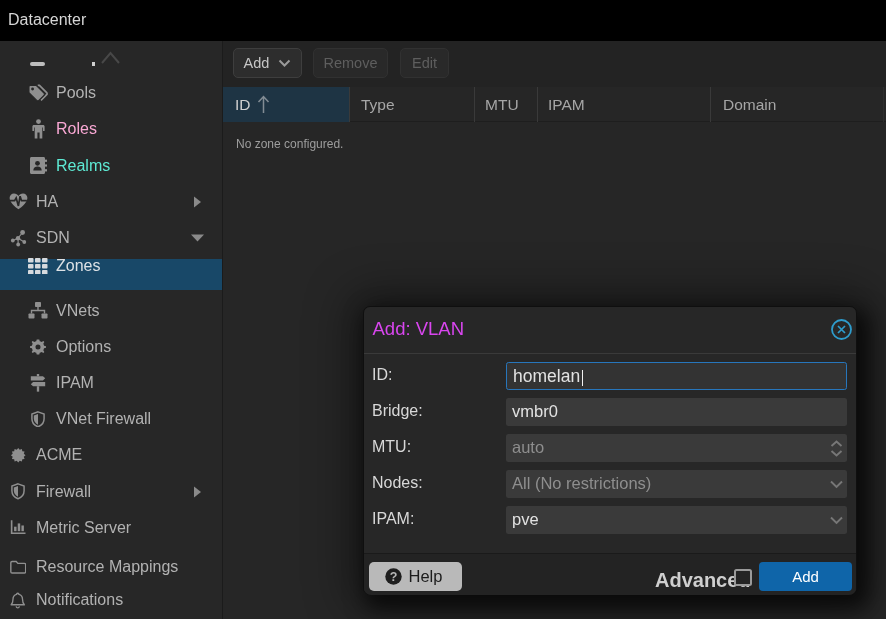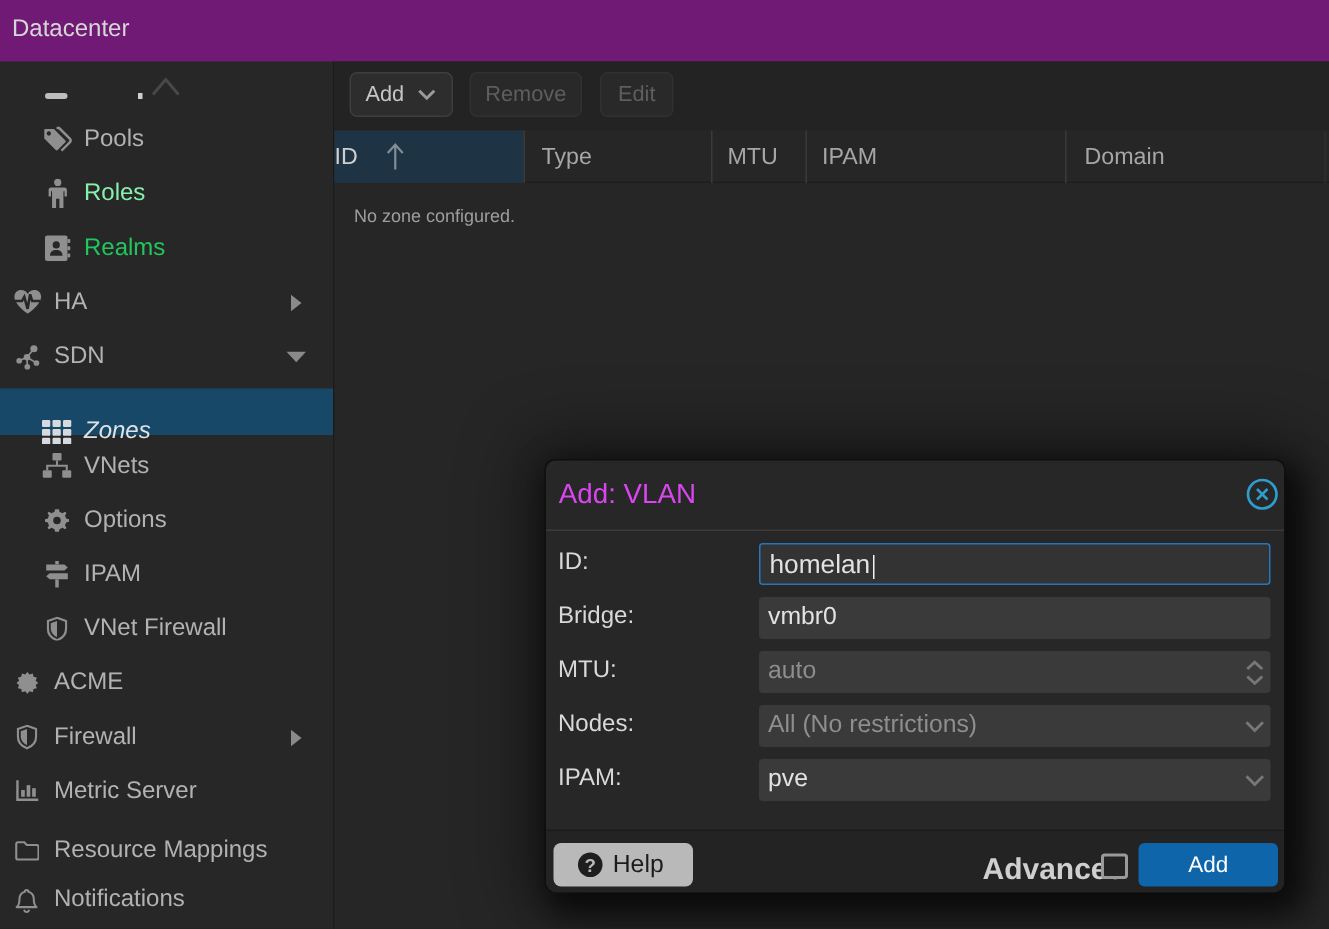--- a/index.html
+++ b/index.html
@@ -1,20 +1,20 @@
 <!DOCTYPE html>
 <html><head>
 <meta charset="utf-8">
 <style>
   * { margin:0; padding:0; box-sizing:border-box; }
   html,body { width:886px; height:619px; overflow:hidden; }
   body { font-family:"Liberation Sans", sans-serif; background:#232323; position:relative; }
   .abs { position:absolute; }
 
-  #topbar { position:absolute; left:0; top:0; width:886px; height:48px; background:#701a75; border-bottom:1px solid #383838; }
+  #topbar { position:absolute; left:0; top:0; width:886px; height:48px; background:#000000; border-bottom:1px solid #383838; }
   #topbar .title { position:absolute; left:8px; top:11px; font-size:16px; color:#d6d6d6; }
 
   #sidebar { position:absolute; left:0; top:41px; width:223px; height:578px; background:#272727; border-right:1px solid #1b1b1b; }
 
   .trow { position:absolute; left:0; width:222px; height:36px; display:flex; align-items:center; color:#aeaeae; font-size:16px; }
   .trow .ic { position:absolute; left:8px; width:20px; height:20px; top:8px; }
   .trow.child .ic { left:28px; }
   .trow .txt { position:absolute; left:36px; top:50%; transform:translateY(-50%); white-space:nowrap; }
   .trow.child .txt { left:56px; }
   .trow svg { display:block; }
@@ -87,34 +87,34 @@
         </span>
      <span class="txt" style="color:#b2b2b2">Pools</span>
       </div>
       <div class="trow child" style="top:70.3px;">
      <span class="ic" style="display:flex;align-items:center;justify-content:center;">
           <svg width="13" height="20" viewBox="0 0 13 20">
             <circle cx="6.5" cy="2.6" r="2.4" fill="#8f8f8f"></circle>
             <path d="M2 6 L11 6 C12 6 12.6 6.7 12.6 7.6 L12.6 12 L11 12 L11 8.5 L10.3 8.5 L10.3 19.6 L7.6 19.6 L7.6 13.5 L5.4 13.5 L5.4 19.6 L2.7 19.6 L2.7 8.5 L2 8.5 L2 12 L0.4 12 L0.4 7.6 C0.4 6.7 1 6 2 6 Z" fill="#8f8f8f"></path>
           </svg>
         </span>
-     <span class="txt" style="color:#86efac">Roles</span>
+     <span class="txt" style="color:#f9a8d4">Roles</span>
       </div>
       <div class="trow child" style="top:106.6px;">
      <span class="ic" style="display:flex;align-items:center;justify-content:center;">
           <svg width="18" height="19" viewBox="0 0 18 19">
             <path d="M2.5 1 L14.5 1 C15.5 1 16 1.6 16 2.5 L16 16.5 C16 17.4 15.5 18 14.5 18 L2.5 18 C1.6 18 1 17.4 1 16.5 L1 2.5 C1 1.6 1.6 1 2.5 1 Z" fill="#8f8f8f"></path>
             <rect x="16" y="3.4" width="2" height="2.6" rx="0.7" fill="#8f8f8f"></rect>
             <rect x="16" y="8.2" width="2" height="2.6" rx="0.7" fill="#8f8f8f"></rect>
             <rect x="16" y="13" width="2" height="2.6" rx="0.7" fill="#8f8f8f"></rect>
             <circle cx="8.5" cy="7.3" r="2.4" fill="#272727"></circle>
             <path d="M4.3 14.5 C4.3 11.8 6 10.6 8.5 10.6 C11 10.6 12.7 11.8 12.7 14.5 Z" fill="#272727"></path>
           </svg>
         </span>
-     <span class="txt" style="color:#22c55e">Realms</span>
+     <span class="txt" style="color:#5eead4">Realms</span>
       </div>
       <div class="trow " style="top:142.8px;">
      <span class="ic" style="display:flex;align-items:center;justify-content:center;">
           <svg width="19" height="17" viewBox="0 0 19 17">
             <path d="M9.5 16.2 C9.5 16.2 0.6 10.3 0.6 4.9 C0.6 2.2 2.7 0.4 5 0.4 C7 0.4 8.6 1.5 9.5 3 C10.4 1.5 12 0.4 14 0.4 C16.3 0.4 18.4 2.2 18.4 4.9 C18.4 10.3 9.5 16.2 9.5 16.2 Z" fill="#8f8f8f"></path>
             <path d="M1 7.7 L5.6 7.7 L7.2 4.9 L9.4 12.9 L11.1 3.2 L12.5 7.7 L17.9 7.7" stroke="#272727" stroke-width="1.7" fill="none"></path>
           </svg>
         </span>
      <span class="txt" style="color:#b2b2b2">HA</span>
         <svg class="arr" style="left:193px;" width="9" height="13" viewBox="0 0 9 13">
@@ -135,21 +135,21 @@
             <circle cx="4.8" cy="11.5" r="1.9" fill="#8f8f8f"></circle>
             <circle cx="10.2" cy="15.5" r="1.9" fill="#8f8f8f"></circle>
             <circle cx="16.3" cy="13" r="1.9" fill="#8f8f8f"></circle>
           </svg>
         </span>
      <span class="txt" style="color:#b2b2b2">SDN</span>
         <svg class="arr" style="left:190px;" width="15" height="9" viewBox="0 0 15 9">
           <path d="M1 1 L14 1 L7.5 8 Z" fill="#8a8a8a"></path>
         </svg>
       </div>
-      <div class="trow child" style="top:229px;font-style:italic;">
+      <div class="trow child" style="top:207px;">
      <span class="ic" style="display:flex;align-items:center;justify-content:center;">
           <svg width="19.5" height="16.5" viewBox="0 0 19.5 16.5">
             <g fill="#d6dade">
               <rect x="0" y="0" width="5.5" height="4.6" rx="0.8"></rect>
               <rect x="7" y="0" width="5.5" height="4.6" rx="0.8"></rect>
               <rect x="14" y="0" width="5.5" height="4.6" rx="0.8"></rect>
               <rect x="0" y="5.95" width="5.5" height="4.6" rx="0.8"></rect>
               <rect x="7" y="5.95" width="5.5" height="4.6" rx="0.8"></rect>
               <rect x="14" y="5.95" width="5.5" height="4.6" rx="0.8"></rect>
               <rect x="0" y="11.9" width="5.5" height="4.6" rx="0.8"></rect>
@@ -261,21 +261,21 @@
         <span>Add</span>
         <svg width="13" height="8" viewBox="0 0 13 8">
           <path d="M1.5 1.5 L6.5 6.5 L11.5 1.5" stroke="#9a9a9a" stroke-width="2" fill="none"></path>
         </svg>
       </div>
       <div class="tbtn" id="btn-remove">Remove</div>
       <div class="tbtn" id="btn-edit">Edit</div>
     </div>
     <div id="ghead">
       <div id="idcell">
-        <span style="margin-left:0;">ID</span>
+        <span style="margin-left:12px;">ID</span>
         <svg style="position:absolute;left:34px;top:7px;" width="13" height="21" viewBox="0 0 13 21">
           <path d="M6.5 2.5 L6.5 19 M1.5 8 L6.5 2.5 L11.5 8" stroke="#828c94" stroke-width="1.5" fill="none"></path>
         </svg>
       </div>
       <div class="cell" style="left:138px;">Type</div>
       <div class="cell" style="left:262px;">MTU</div>
       <div class="cell" style="left:325px;">IPAM</div>
       <div class="cell" style="left:500px;">Domain</div>
       <div class="sep" style="left:126px;"></div>
       <div class="sep" style="left:251px;"></div>

